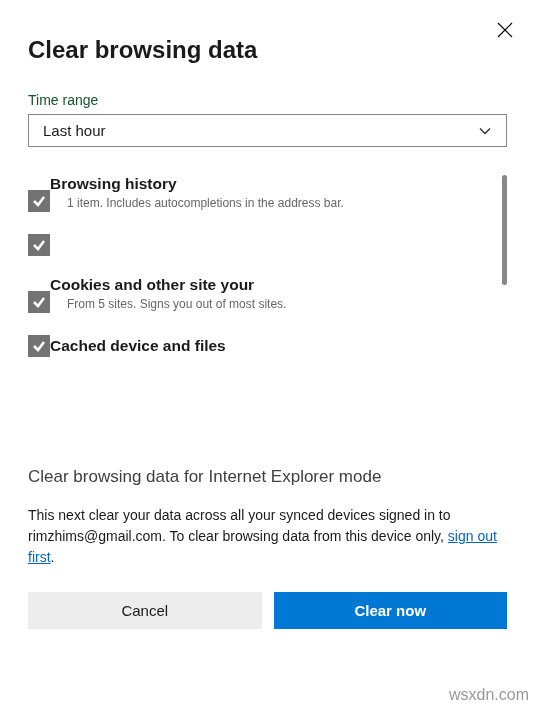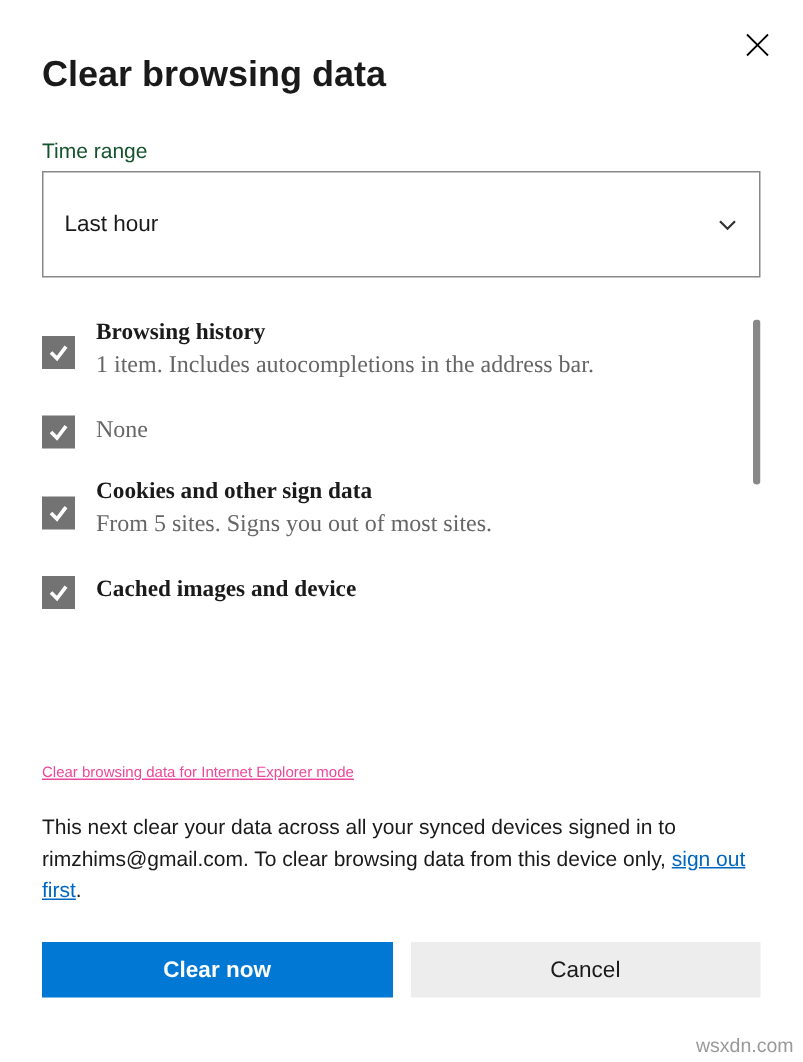--- a/index.html
+++ b/index.html
@@ -42,21 +42,21 @@
       margin-bottom: 28px;
     }
     .label {
       font-size: 14px;
       color: #14532d;
       margin-bottom: 6px;
     }
     .dropdown {
       width: 100%;
       border: 1px solid #888;
-      padding: 26px 14px;
+      padding: 7px 14px;
       font-size: 15px;
       display: flex;
       justify-content: space-between;
       align-items: center;
       cursor: pointer;
       background: #fff;
       margin-bottom: 28px;
       text-align: center;
     }
     .dropdown svg {
@@ -78,24 +78,23 @@
       position: absolute;
       right: 0;
       top: 0;
       width: 5px;
       height: 110px;
       background: #888;
       border-radius: 3px;
     }
     .option-row {
       display: flex;
-      align-items: center;
-      gap: 14px;
+      align-items: flex-end;
+      gap: 0;
       margin-bottom: 20px;
-      font-family: Liberation Serif, serif;
     }
     .checkbox {
       width: 22px;
       height: 22px;
       background: #737373;
       flex-shrink: 0;
       display: flex;
       align-items: center;
       justify-content: center;
       cursor: pointer;
@@ -111,32 +110,32 @@
     .option-text {
       flex: 1;
     }
     .option-title {
       font-size: 15.5px;
       font-weight: 600;
       color: #1a1a1a;
       margin-bottom: 2px;
     }
     .option-desc {
-      font-size: 16px;
+      font-size: 12px;
       color: #666;
       line-height: 1.4;
+      margin-left: 17px;
     }
     .link-section {
       margin-top: 20px;
       margin-bottom: 18px;
     }
     .link {
-      color: #ec4899;
-      text-decoration: underline;
-      font-size: 10px;
+      color: #404040;
+      font-size: 17px;
       cursor: pointer;
     }
     .info-text {
       font-size: 14px;
       color: #1a1a1a;
       line-height: 1.5;
       margin-bottom: 24px;
     }
     .info-text .inline-link {
       color: #0067c0;
@@ -161,21 +160,21 @@
       font-weight: 600;
     }
     .btn-secondary {
       background: #ededed;
       color: #1a1a1a;
     }
     .watermark {
       position: absolute;
       bottom: 4px;
       right: 6px;
-      font-size: 13px;
+      font-size: 16px;
       color: #999;
     }
   </style>
 </head>
 <body>
 
 <button class="close-btn">
   <svg viewBox="0 0 16 16">
       <line x1="1" y1="1" x2="15" y2="15"></line>
       <line x1="15" y1="1" x2="1" y2="15"></line>
@@ -207,56 +206,55 @@
       </div>
     </div>
 
     <div class="option-row">
       <div class="checkbox">
         <svg viewBox="0 0 14 14">
             <polyline points="2,7 6,11 12,3"></polyline>
           </svg>
       </div>
       <div class="option-text">
-        <div class="option-desc">None</div>
-      </div>
-    </div>
-
-    <div class="option-row">
-      <div class="checkbox">
-        <svg viewBox="0 0 14 14">
-            <polyline points="2,7 6,11 12,3"></polyline>
-          </svg>
-      </div>
-      <div class="option-text">
-        <div class="option-title">Cookies and other sign data</div>
+      </div>
+    </div>
+
+    <div class="option-row">
+      <div class="checkbox">
+        <svg viewBox="0 0 14 14">
+            <polyline points="2,7 6,11 12,3"></polyline>
+          </svg>
+      </div>
+      <div class="option-text">
+        <div class="option-title">Cookies and other site your</div>
         <div class="option-desc">From 5 sites. Signs you out of most sites.</div>
       </div>
     </div>
 
     <div class="option-row">
       <div class="checkbox">
         <svg viewBox="0 0 14 14">
             <polyline points="2,7 6,11 12,3"></polyline>
           </svg>
       </div>
       <div class="option-text">
-        <div class="option-title">Cached images and device</div>
+        <div class="option-title">Cached device and files</div>
       </div>
     </div>
   </div>
   <div class="scrollbar"></div>
 </div>
 
 <div class="link-section">
   <a class="link">Clear browsing data for Internet Explorer mode</a>
 </div>
 
 <p class="info-text">
   <span>This next clear your data across all your synced devices signed in to rimzhims@gmail.com. To clear browsing data from this device only, </span><a class="inline-link">sign out first</a><span>.</span>
 </p>
 
 <div class="button-row">
+  <button class="btn btn-secondary">Cancel</button>
   <button class="btn btn-primary">Clear now</button>
-  <button class="btn btn-secondary">Cancel</button>
 </div>
 
 <div class="watermark">wsxdn.com</div>
 
 </body></html>

